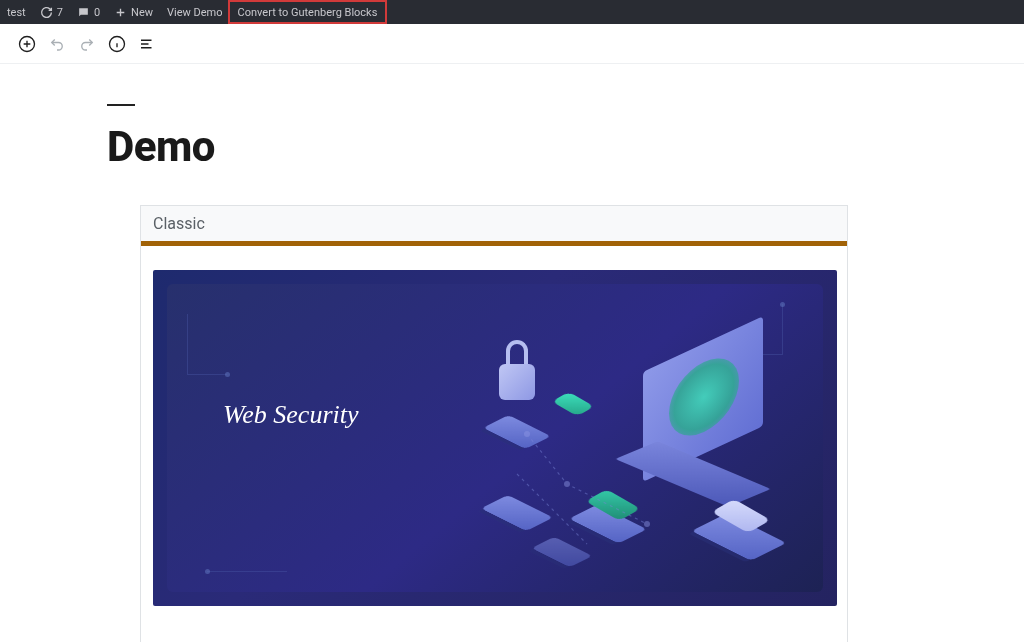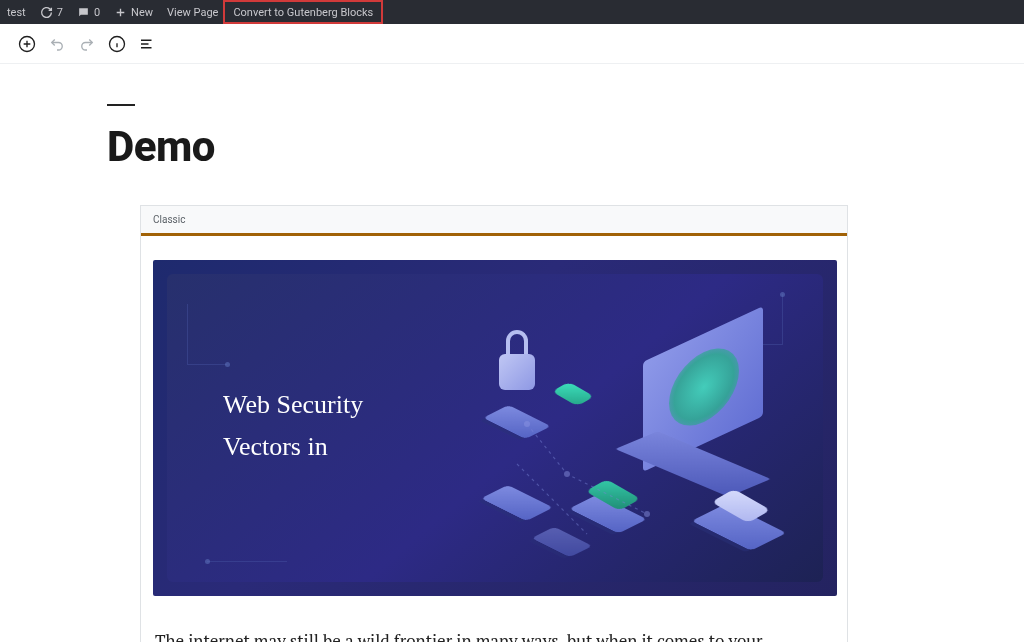--- a/index.html
+++ b/index.html
@@ -74,23 +74,23 @@
       margin-bottom: 34px;
     }
     .classic-block {
       margin-left: 140px;
       width: 708px;
       border: 1px solid #dfe2e5;
     }
     .classic-header {
       background: #f8f9fa;
       padding: 8px 12px;
-      font-size: 10px;
+      font-size: 16px;
       color: #5a6066;
-      border-bottom: 3px solid #a16207;
+      border-bottom: 5px solid #a16207;
     }
     .classic-body {
       padding: 24px 12px 12px 12px;
     }
     .hero-image {
       width: 684px;
       height: 336px;
       background: linear-gradient(135deg, #1e2a6e 0%, #2a2a78 40%, #242360 100%);
       position: relative;
       overflow: hidden;
@@ -117,20 +117,21 @@
     }
     .hero-text {
       position: absolute;
       left: 56px;
       top: 110px;
       color: #fff;
       font-family: Georgia, serif;
       font-size: 26px;
       line-height: 1.6;
       font-weight: 400;
+      font-style: italic;
     }
     .iso-base {
       position: absolute;
       width: 80px;
       height: 46px;
       background: linear-gradient(135deg, #7e8be0 0%, #5463c4 100%);
       transform: rotateX(60deg) rotateZ(45deg);
       border-radius: 6px;
       box-shadow: 0 8px 0 -2px rgba(40,48,120,0.5);
     }
@@ -237,21 +238,21 @@
   </div>
   <div class="admin-bar-item">
     <span class="icon">
       <svg width="13" height="13" viewBox="0 0 24 24" fill="none" stroke="currentColor" stroke-width="2.5">
           <path d="M12 5v14M5 12h14"></path>
         </svg>
     </span>
     <span>New</span>
   </div>
   <div class="admin-bar-item">
-    <span>View Page</span>
+    <span>View Demo</span>
   </div>
   <div class="highlighted">
     <div class="admin-bar-item" style="padding:8px 3px;">
       <span>Convert to Gutenberg Blocks</span>
     </div>
   </div>
 </div>
 
 <div class="editor-toolbar">
   <div class="editor-btn">
@@ -303,21 +304,20 @@
           <div class="circ-dot" style="left:58px;top:88px;"></div>
           <div class="circuit-line" style="left:40px;bottom:20px;width:80px;height:1px;"></div>
           <div class="circ-dot" style="left:38px;bottom:18px;"></div>
           <div class="circuit-line" style="right:40px;top:20px;width:1px;height:50px;"></div>
           <div class="circuit-line" style="right:40px;top:70px;width:30px;height:1px;"></div>
           <div class="circ-dot" style="right:38px;top:18px;"></div>
           <div class="circ-dot" style="right:68px;top:68px;"></div>
 
           <div class="hero-text">
             <div>Web Security</div>
-            <div>Vectors in</div>
           </div>
 
           <div class="padlock">
             <div class="padlock-shackle"></div>
             <div class="padlock-body"></div>
           </div>
 
           <div class="laptop-body">
             <div class="laptop-screen"></div>
             <div class="laptop-glow"></div>

